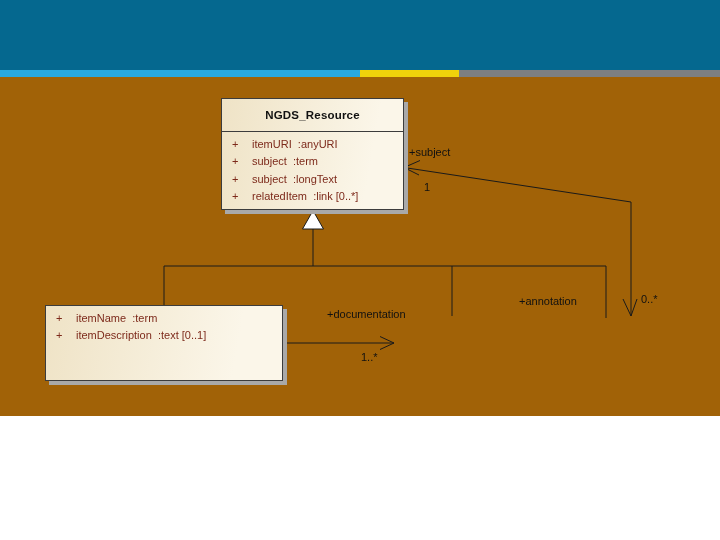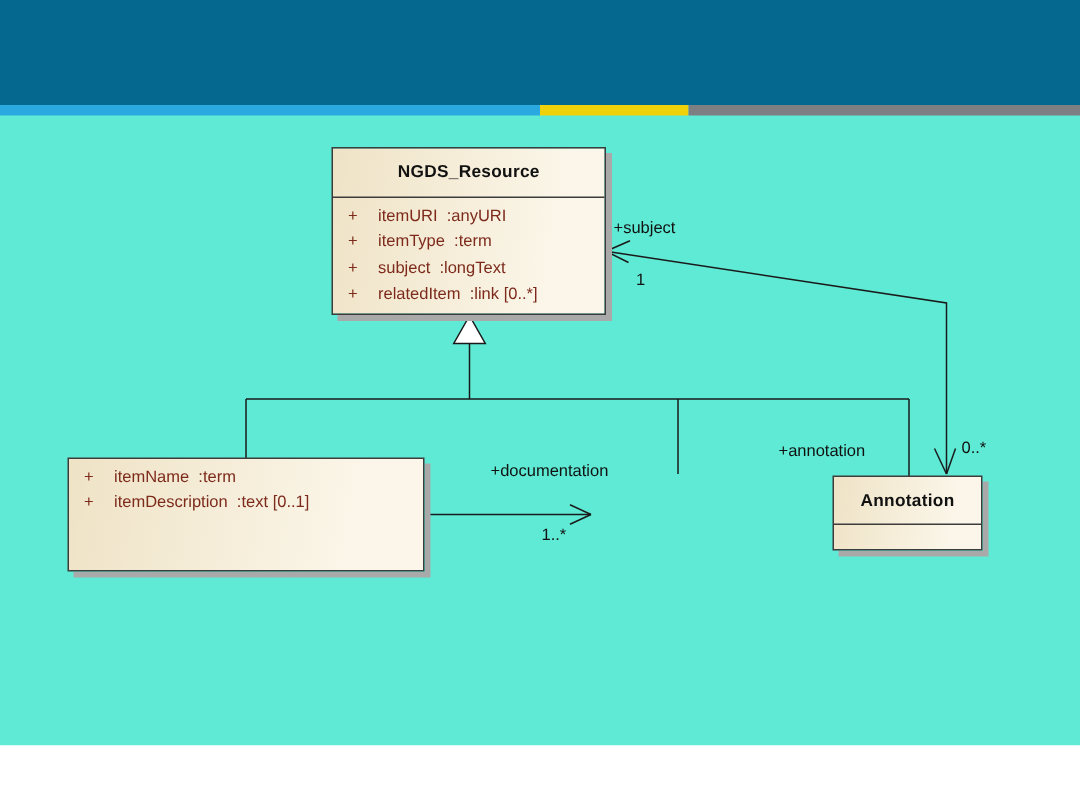--- a/index.html
+++ b/index.html
@@ -1,18 +1,18 @@
 <!DOCTYPE html>
 <html style="--band-teal: #05688f; --stripe-blue: #2aa9e0; --stripe-yellow: #f0d20b; --stripe-gray: #7d7f82; --box-fill-left: #efe3c6; --box-fill-right: #fbf6e9; --box-border: #3c3c3c; --attr-text: #7d2a1b; --shadow: #a9a9a9; --line: #1a1a1a;"><head>
 <meta charset="utf-8">
 <style>
   html,body{margin:0;padding:0;background:#ffffff;}
   .slide{
-    position:relative;width:720px;height:497px;overflow:hidden;
-    background:#5eead4;
+    position:relative;width:720px;height:416px;overflow:hidden;
+    background:#a16207;
     font-family:"Liberation Sans", sans-serif;
   }
   .band-top{position:absolute;left:0;top:0;width:720px;height:70px;background:var(--band-teal);}
   .band-bottom{position:absolute;left:0;top:511px;width:720px;height:29px;background:var(--band-teal);}
   .stripe{position:absolute;left:0;top:70px;width:720px;height:7px;}
   .seg{position:absolute;top:0;height:7px;}
   .seg-blue{left:0;width:360px;background:var(--stripe-blue);}
   .seg-yellow{left:360px;width:99px;background:var(--stripe-yellow);}
   .seg-gray{left:459px;width:261px;background:var(--stripe-gray);}
 
@@ -85,21 +85,21 @@
 
   <div class="uml-class" style="left:221px;top:98px;width:183px;height:112px">
     <div class="uml-class-name" style="height:32px">NGDS_Resource</div>
     <div class="uml-attrs">
       <div class="attr">
         <span class="vis">+</span>
         <span class="atext">itemURI  :anyURI</span>
       </div>
       <div class="attr">
         <span class="vis">+</span>
-        <span class="atext">itemType  :term</span>
+        <span class="atext">subject  :term</span>
       </div>
       <div class="attr">
         <span class="vis">+</span>
         <span class="atext">subject  :longText</span>
       </div>
       <div class="attr">
         <span class="vis">+</span>
         <span class="atext">relatedItem  :link [0..*]</span>
       </div>
     </div>
@@ -112,23 +112,20 @@
         <span class="atext">itemName  :term</span>
       </div>
       <div class="attr">
         <span class="vis">+</span>
         <span class="atext">itemDescription  :text [0..1]</span>
       </div>
     </div>
   </div>
 
 
-  <div class="uml-class" style="left:555px;top:317px;width:100px;height:50px">
-    <div class="uml-class-name" style="height:31px">Annotation</div>
-  </div>
 
   <div class="edge-label" style="left:409px;top:146px">+subject</div>
   <div class="edge-label" style="left:424px;top:181px">1</div>
   <div class="edge-label" style="left:327px;top:308px">+documentation</div>
   <div class="edge-label" style="left:361px;top:351px">1..*</div>
   <div class="edge-label" style="left:519px;top:295px">+annotation</div>
   <div class="edge-label" style="left:641px;top:293px">0..*</div>
 
   <div class="band-bottom"></div>
 </div>

